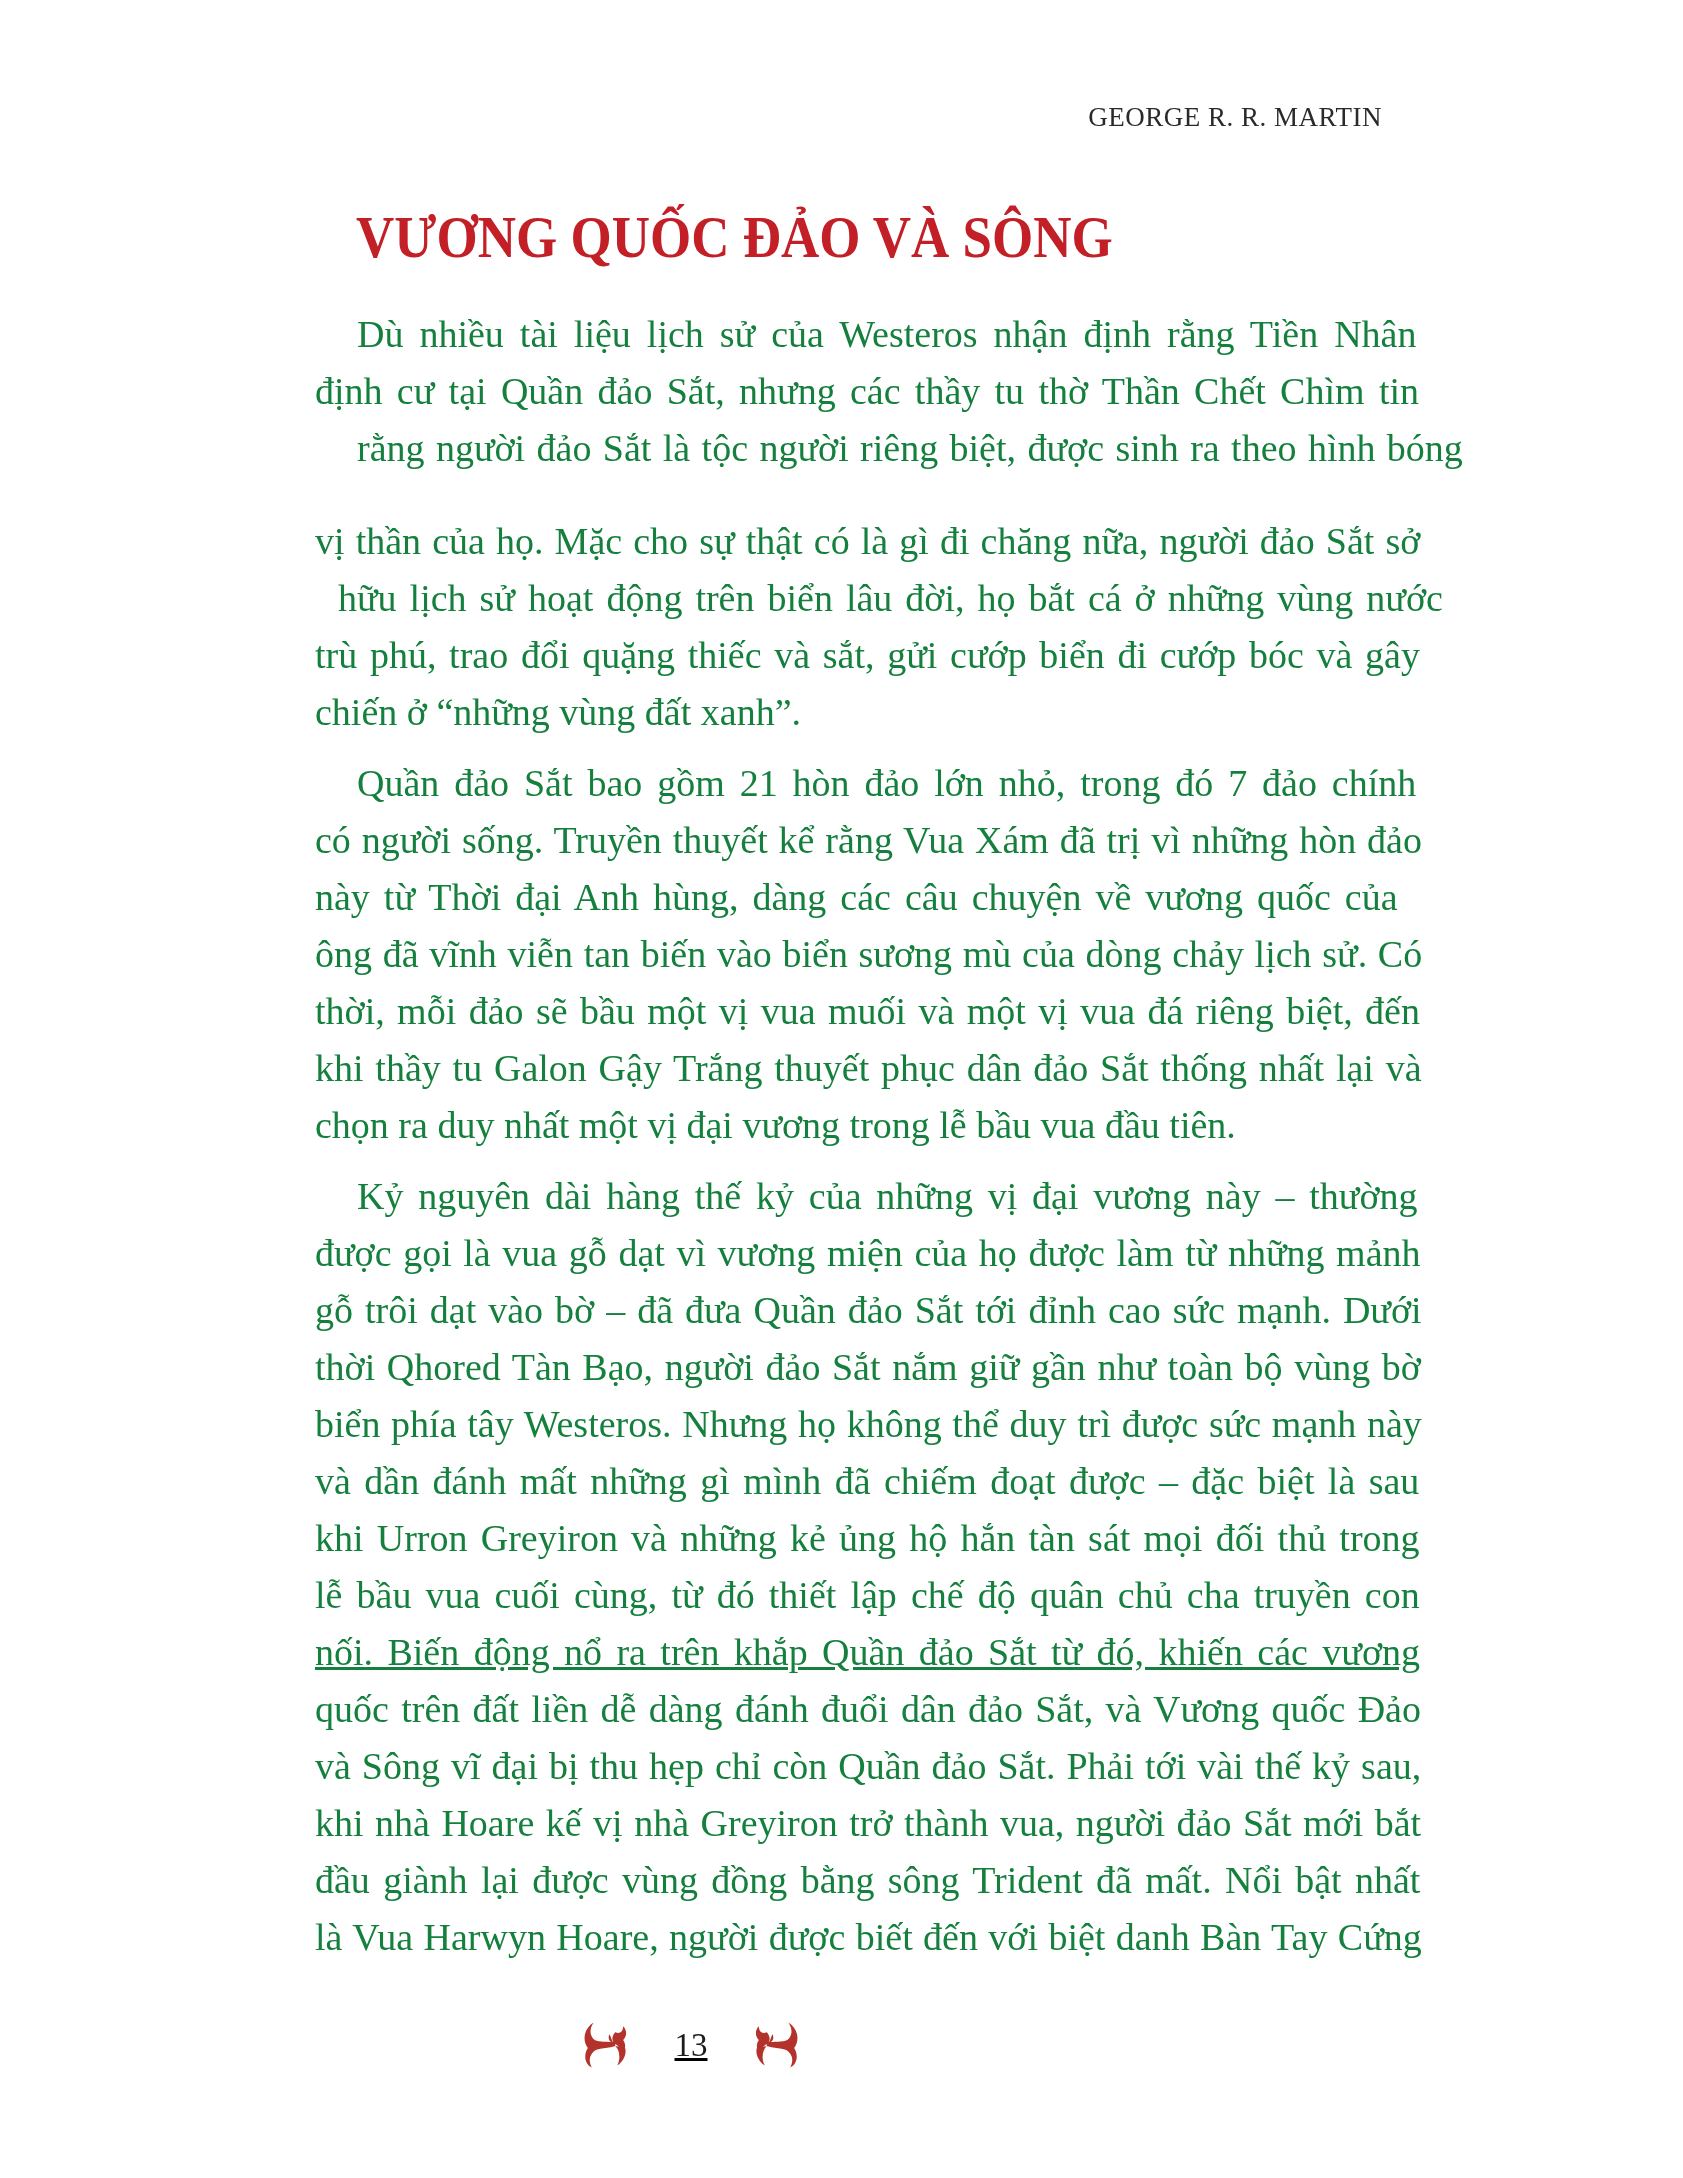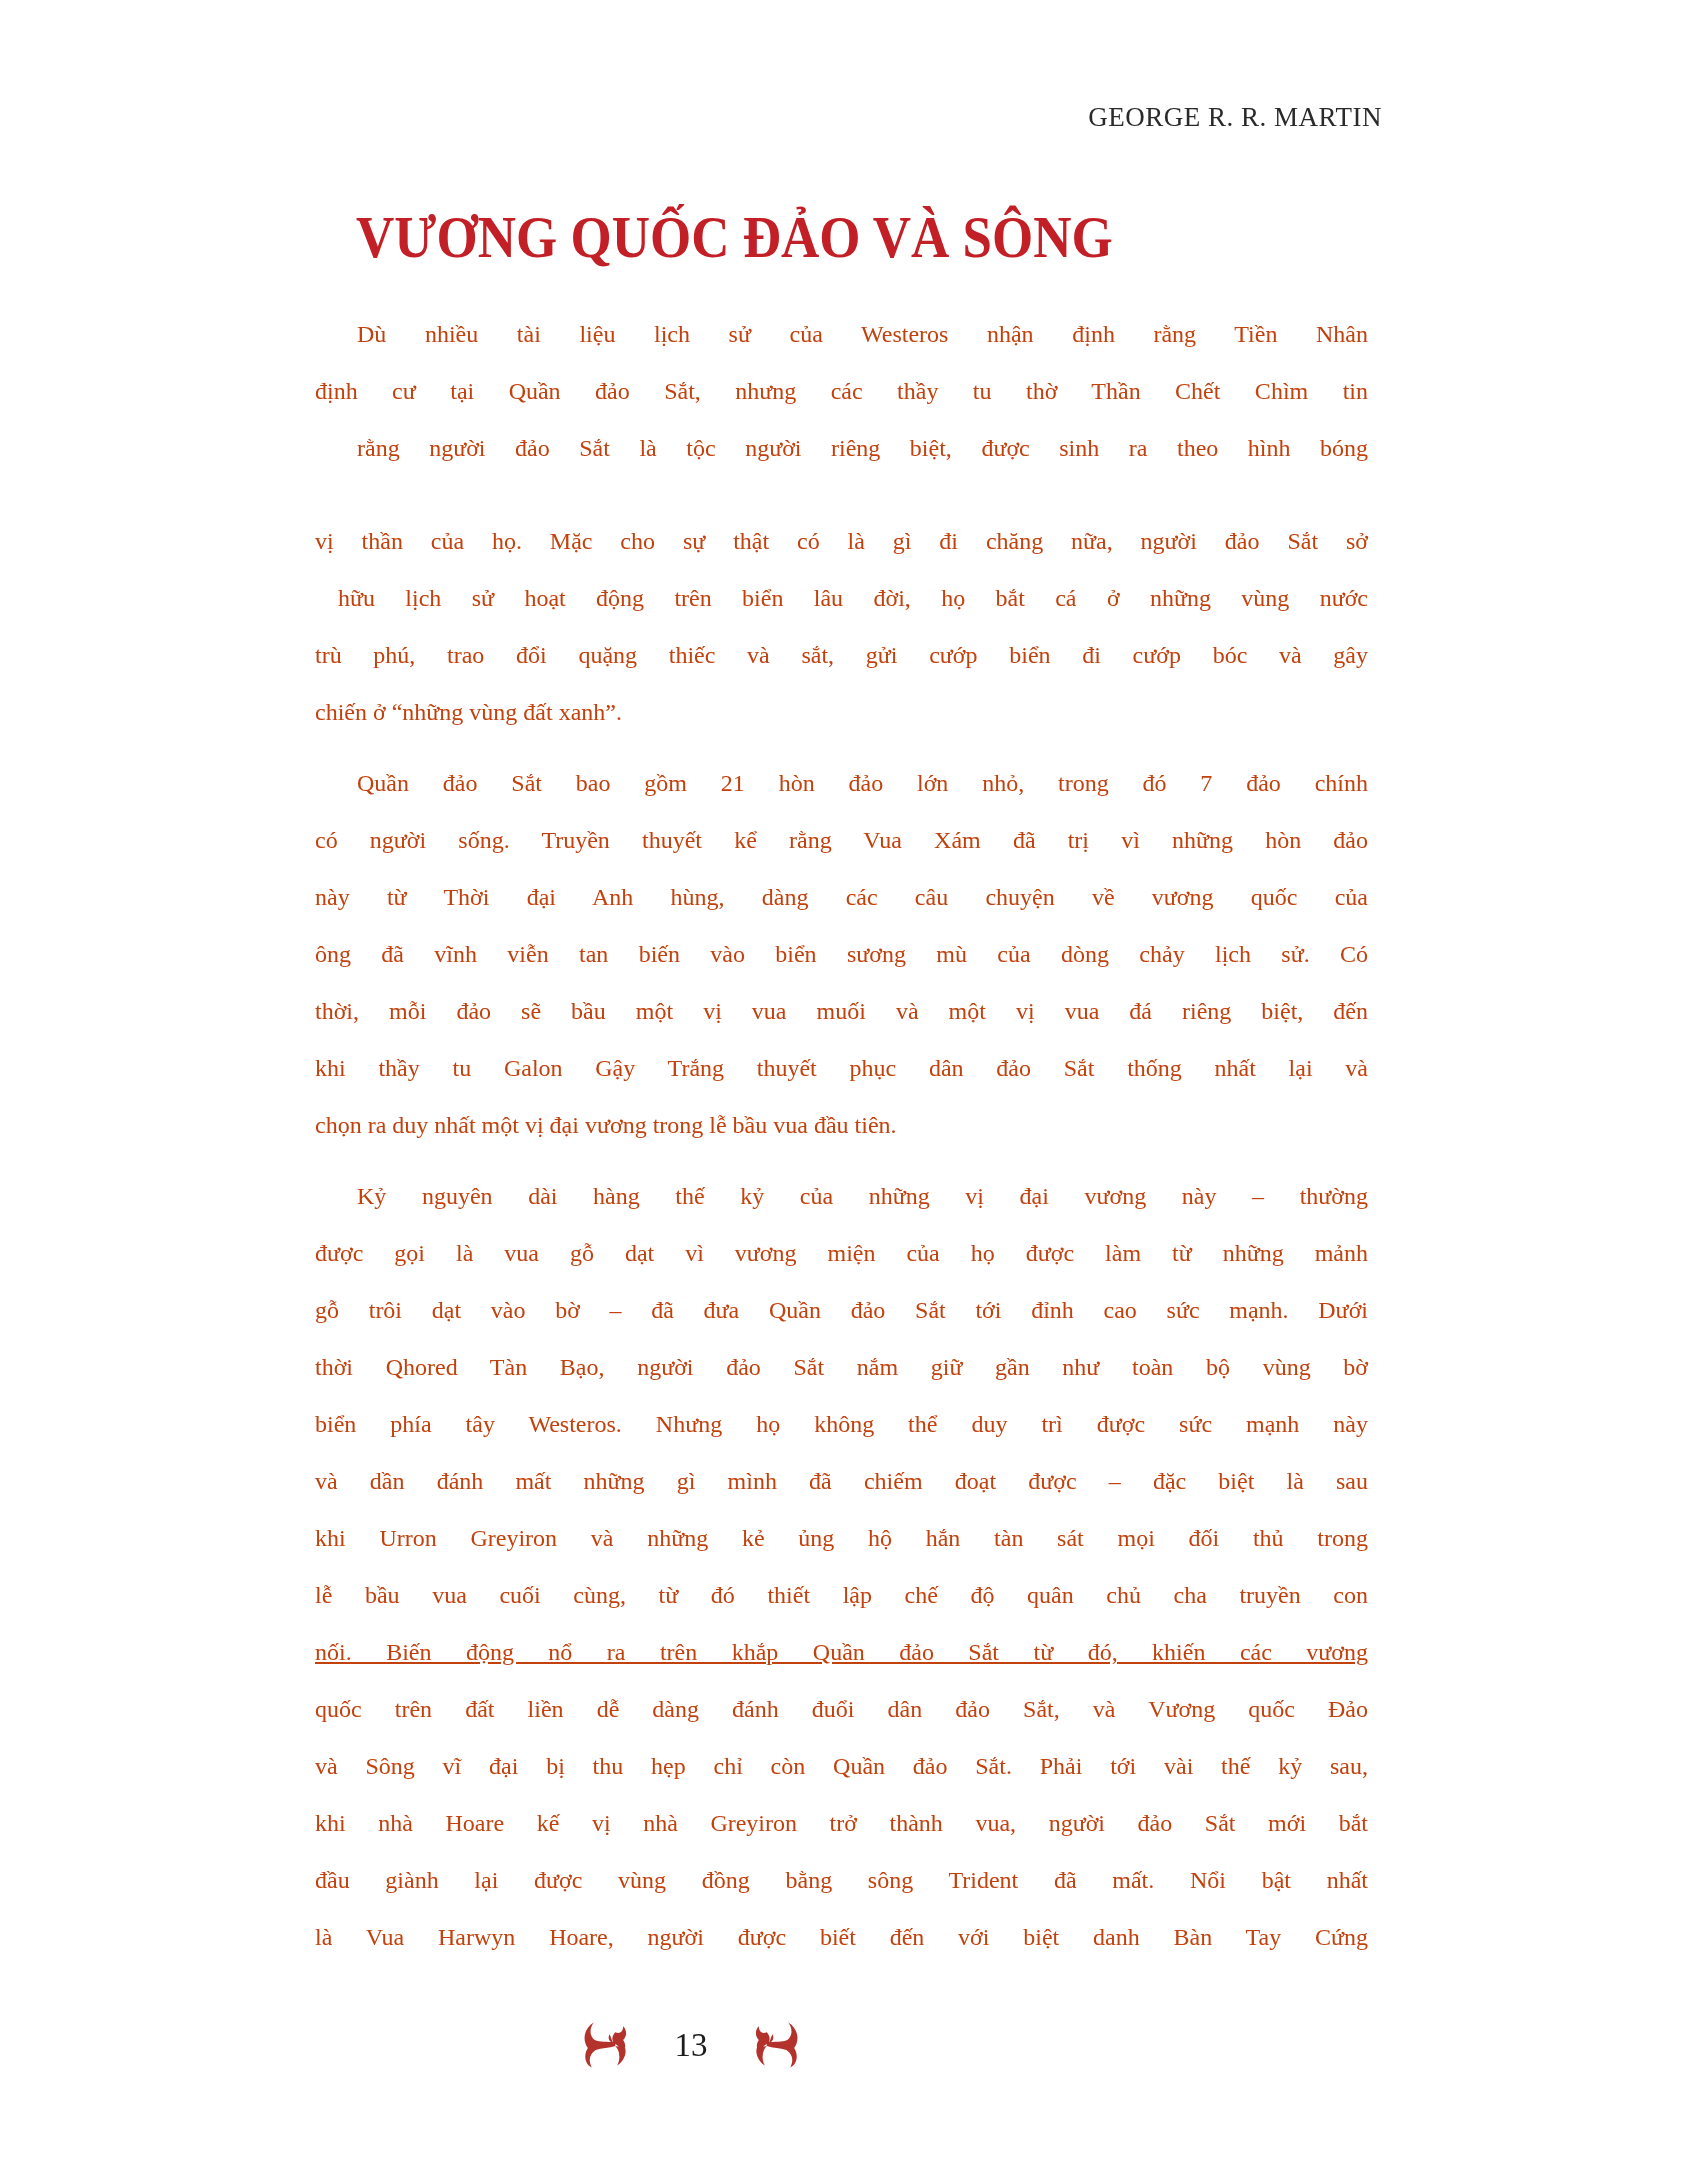--- a/index.html
+++ b/index.html
@@ -34,23 +34,23 @@
       letter-spacing: 0px;
       transform: scaleY(1.12);
       transform-origin: left top;
     }
     .body-text {
       position: absolute;
       top: 306px;
       left: 315px;
       width: 1053px;
       font-family: "Liberation Serif", "DejaVu Serif", serif;
-      font-size: 24px;
+      font-size: 38px;
       line-height: 57px;
-      color: #c2410c;
+      color: #15803d;
       text-align: justify;
     }
     .body-text p {
       margin: 0 0 14px 0;
       text-indent: 42px;
       text-align: justify;
     }
     .body-text .line {
       display: block;
       text-align: justify;
@@ -66,20 +66,21 @@
     }
     .footer {
       position: absolute;
       top: 2020px;
       left: 0;
       width: 1382px;
       display: flex;
       justify-content: center;
       align-items: center;
       gap: 40px;
+      text-decoration: underline;
     }
     .ornament {
       width: 51px;
       height: 50px;
       display: inline-block;
     }
     .page-number {
       font-family: "Liberation Serif", "DejaVu Serif", serif;
       font-size: 33px;
       color: #1c1c1c;

